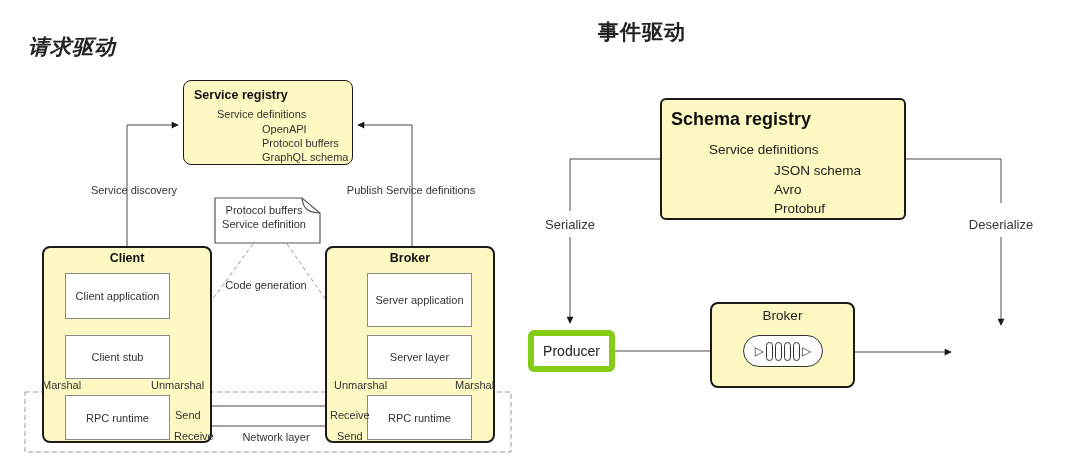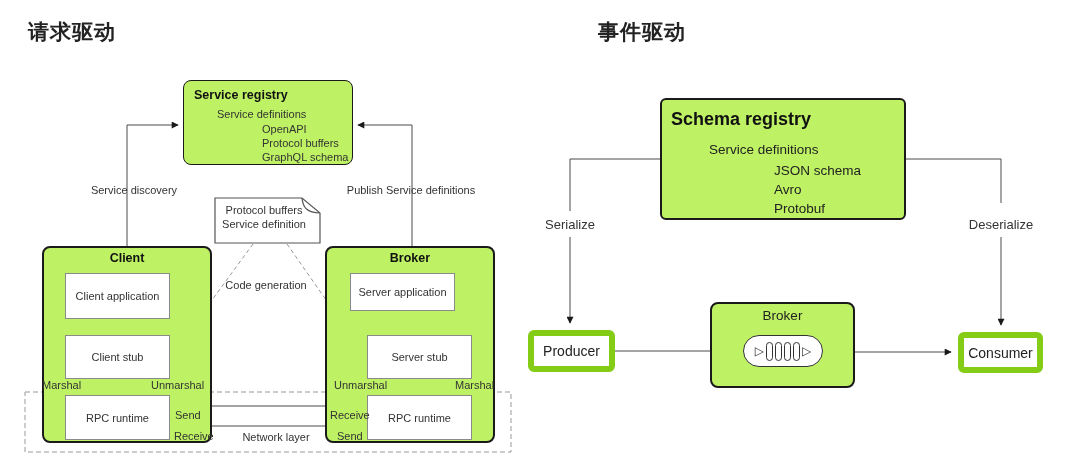--- a/index.html
+++ b/index.html
@@ -3,21 +3,21 @@
 <meta charset="utf-8">
 <style>
   html,body{margin:0;padding:0;background:#ffffff;}
   #canvas{
     position:relative;width:1066px;height:470px;background:#ffffff;
     font-family:"Liberation Sans", sans-serif;color:#2b2b2b;overflow:hidden;
   }
   .abs{position:absolute;}
   svg.wires{position:absolute;left:0;top:0;pointer-events:none;}
   .page-title{font-size:21px;font-weight:700;letter-spacing:1px;color:#222;}
-  .node{position:absolute;border:2px solid #1a1a1a;border-radius:8px;background:#bef264;box-sizing:border-box;}
+  .node{position:absolute;border:2px solid #1a1a1a;border-radius:8px;background:#fef9c3;box-sizing:border-box;}
   .node-title{font-weight:700;font-size:12.5px;text-align:center;color:#111;}
   .inner{position:absolute;border:1px solid #8a8a8a;background:#fff;box-sizing:border-box;
          display:flex;align-items:center;justify-content:center;font-size:11px;color:#333;}
   .lbl{position:absolute;font-size:11px;color:#333;white-space:nowrap;}
   .lbl.center{text-align:center;}
   .sr-title{position:absolute;font-weight:700;font-size:12.5px;color:#111;}
   .sr-line{position:absolute;font-size:11px;color:#333;}
   .schema-title{position:absolute;font-weight:700;font-size:18px;color:#111;}
   .schema-line{position:absolute;font-size:13.5px;color:#222;}
   .flow-node{position:absolute;border:6px solid #84cc16;border-radius:6px;background:#fff;
@@ -65,21 +65,21 @@
     <path d="M302,198 C303,208 307,212.5 320,213" fill="none" stroke="#555" stroke-width="1.2"></path>
 
     <path d="M660,159 H570 V211" fill="none" stroke="#4a4a4a" stroke-width="1"></path>
     <path d="M570,237 V323" fill="none" stroke="#4a4a4a" stroke-width="1" marker-end="url(#arw)"></path>
     <path d="M906,159 H1001 V203" fill="none" stroke="#4a4a4a" stroke-width="1"></path>
     <path d="M1001,237 V325" fill="none" stroke="#4a4a4a" stroke-width="1" marker-end="url(#arw)"></path>
     <path d="M615,351 H736" fill="none" stroke="#4a4a4a" stroke-width="1" marker-end="url(#arw)"></path>
     <path d="M824,352 H951" fill="none" stroke="#4a4a4a" stroke-width="1" marker-end="url(#arw)"></path>
   </svg>
 
-  <div class="abs page-title" style="left:28px;top:18px;">请求驱动</div>
+  <div class="abs page-title" style="left:28px;top:33px;font-style:italic;">请求驱动</div>
 
   <div class="node" style="left:183px;top:80px;width:170px;height:85px;border-width:1.6px;">
     <div class="sr-title" style="left:10px;top:7px;">Service registry</div>
     <div class="sr-line" style="left:33px;top:27px;">Service definitions</div>
     <div class="sr-line" style="left:78px;top:42px;">OpenAPI</div>
     <div class="sr-line" style="left:78px;top:56px;">Protocol buffers</div>
     <div class="sr-line" style="left:78px;top:70px;">GraphQL schema</div>
   </div>
 
   <div class="lbl center" style="left:74px;top:184px;width:120px;">Service discovery</div>
@@ -92,22 +92,22 @@
   <div class="node" style="left:42px;top:246px;width:170px;height:197px;"></div>
   <div class="abs node-title" style="left:42px;top:251px;width:170px;">Client</div>
   <div class="inner" style="left:65px;top:335px;width:105px;height:44px;">Client stub</div>
   <div class="inner" style="left:65px;top:273px;width:105px;height:46px;">Client application</div>
   <div class="inner" style="left:65px;top:395px;width:105px;height:45px;">RPC runtime</div>
   <div class="lbl" style="left:42px;top:379px;">Marshal</div>
   <div class="lbl" style="left:151px;top:379px;">Unmarshal</div>
 
   <div class="node" style="left:325px;top:246px;width:170px;height:197px;"></div>
   <div class="abs node-title" style="left:325px;top:251px;width:170px;">Broker</div>
-  <div class="inner" style="left:350px;top:273px;width:105px;height:38px;">Server application</div>
-  <div class="inner" style="left:367px;top:335px;width:105px;height:44px;">Server stub</div>
+  <div class="inner" style="left:367px;top:273px;width:105px;height:54px;">Server application</div>
+  <div class="inner" style="left:367px;top:335px;width:105px;height:44px;">Server layer</div>
   <div class="inner" style="left:367px;top:395px;width:105px;height:45px;">RPC runtime</div>
   <div class="lbl" style="left:334px;top:379px;">Unmarshal</div>
   <div class="lbl" style="left:455px;top:379px;">Marshal</div>
 
   <div class="lbl" style="left:175px;top:409px;">Send</div>
   <div class="lbl" style="left:174px;top:430px;">Receive</div>
   <div class="lbl" style="left:330px;top:409px;">Receive</div>
   <div class="lbl" style="left:337px;top:430px;">Send</div>
   <div class="lbl center" style="left:226px;top:431px;width:100px;">Network layer</div>
 
@@ -130,15 +130,14 @@
   <div class="abs" style="left:710px;top:308px;width:145px;text-align:center;font-size:13.5px;color:#222;">Broker</div>
   <div class="queue-pill" style="left:743px;top:335px;width:80px;height:32px;">
     <span class="q-tri">▷</span>
       <span class="q-bar"></span>
       <span class="q-bar"></span>
       <span class="q-bar"></span>
       <span class="q-bar"></span>
       <span class="q-tri">▷</span>
   </div>
 
-  <div class="flow-node" style="left:958px;top:332px;width:85px;height:41px;">Consumer</div>
 
 </div>
 
 </body></html>

